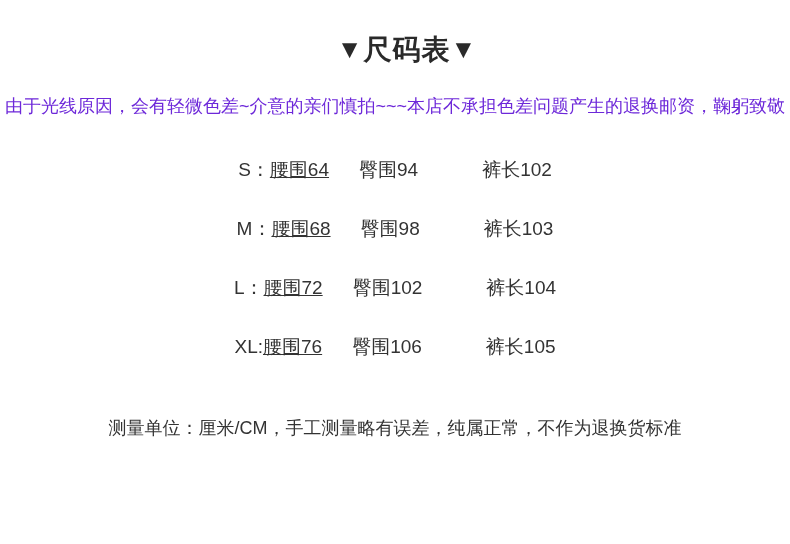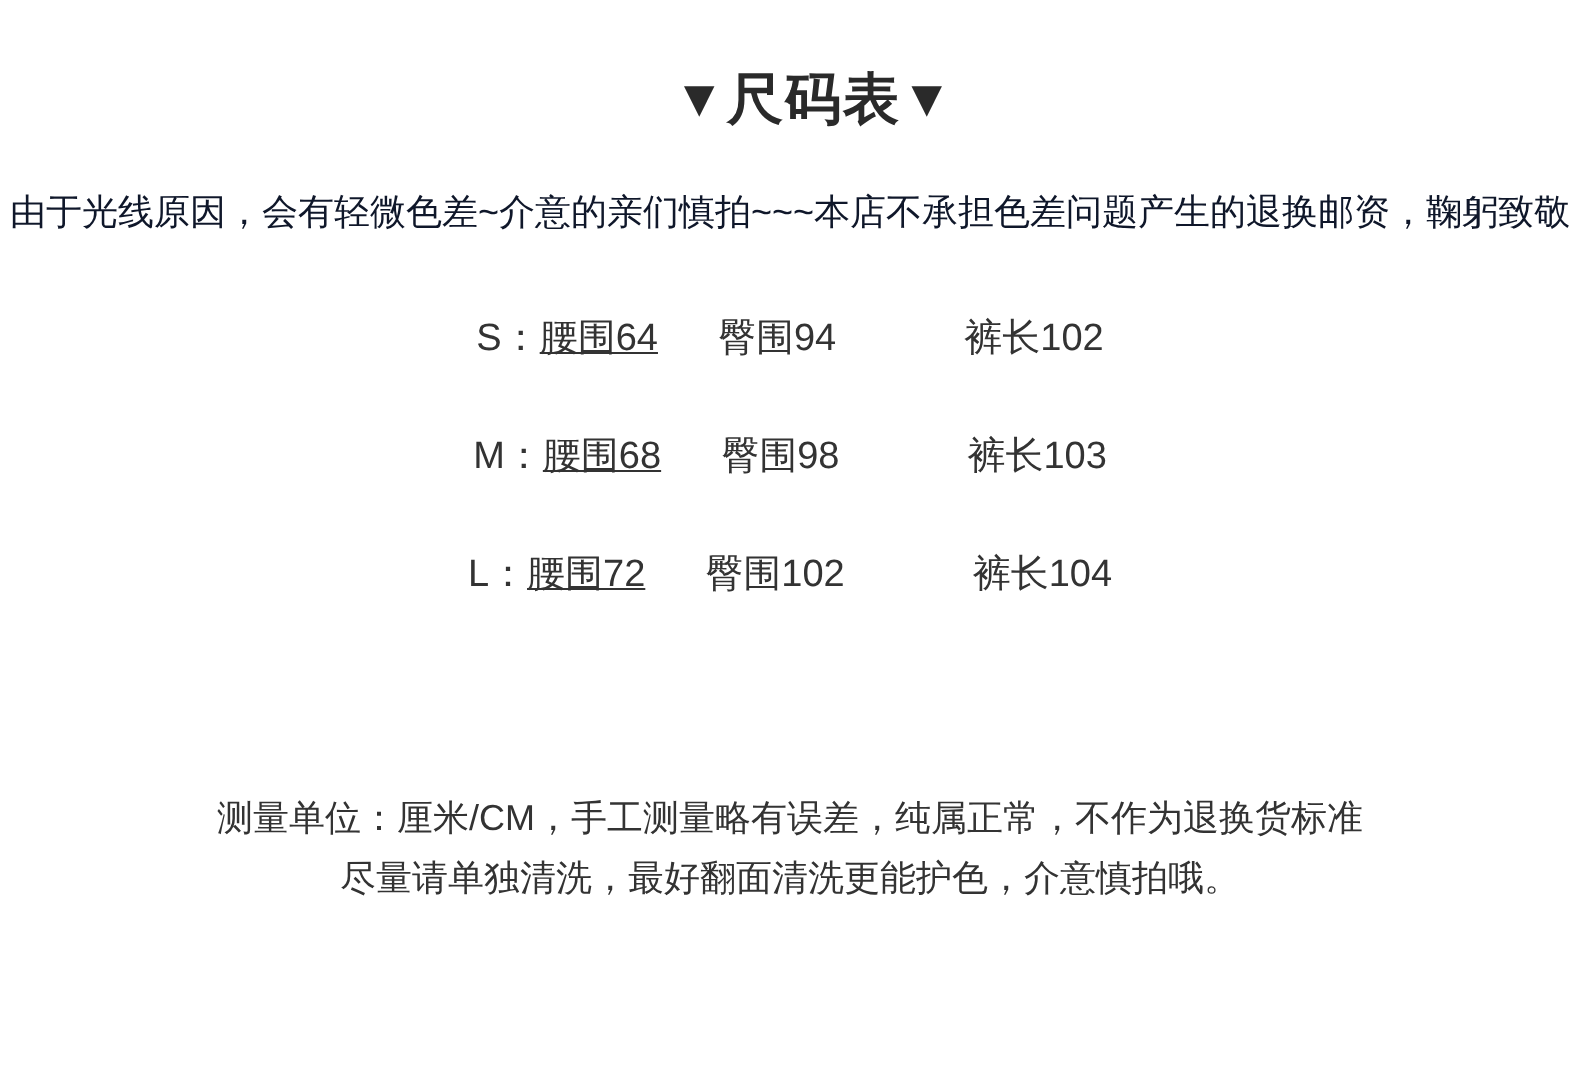--- a/index.html
+++ b/index.html
@@ -37,21 +37,21 @@
   }
   .notice {
     position: absolute;
     top: 93px;
     left: 0;
     width: 100%;
     text-align: center;
     font-size: 18px;
     line-height: 26px;
     white-space: nowrap;
-    color: #0f172a;
+    color: #6d28d9;
   }
   .size-table {
     position: absolute;
     top: 158px;
     left: 0;
     width: 100%;
   }
   .size-row {
     display: flex;
     justify-content: center;
@@ -61,21 +61,21 @@
     height: 24px;
     margin-bottom: 35px;
     color: #333333;
     white-space: nowrap;
   }
   .size-row .cell-size { margin-right: 0; }
   .size-row .cell-waist { margin-right: 30px; text-decoration: underline; }
   .size-row .cell-hip { margin-right: 64px; }
   .notes {
     position: absolute;
-    top: 395px;
+    top: 414px;
     left: 0;
     width: 100%;
     text-align: center;
   }
   .note-line {
     font-size: 18px;
     line-height: 29.6px;
     color: #333333;
     white-space: nowrap;
   }
@@ -101,20 +101,25 @@
         <span class="cell-waist">腰围68</span>
       <span class="cell-hip">臀围98</span>
       <span class="cell-length">裤长103</span>
     </div>
     <div class="size-row">
       <span class="cell-size">L：</span>
         <span class="cell-waist">腰围72</span>
       <span class="cell-hip">臀围102</span>
       <span class="cell-length">裤长104</span>
     </div>
+    <div class="size-row">
+      <span class="cell-size">XL:</span>
+        <span class="cell-waist">腰围76</span>
+      <span class="cell-hip">臀围106</span>
+      <span class="cell-length">裤长105</span>
+    </div>
   </div>
 
   <div class="notes">
     <div class="note-line">测量单位：厘米/CM，手工测量略有误差，纯属正常，不作为退换货标准</div>
-    <div class="note-line">尽量请单独清洗，最好翻面清洗更能护色，介意慎拍哦。</div>
   </div>
 
 </div>
 
 </body></html>

